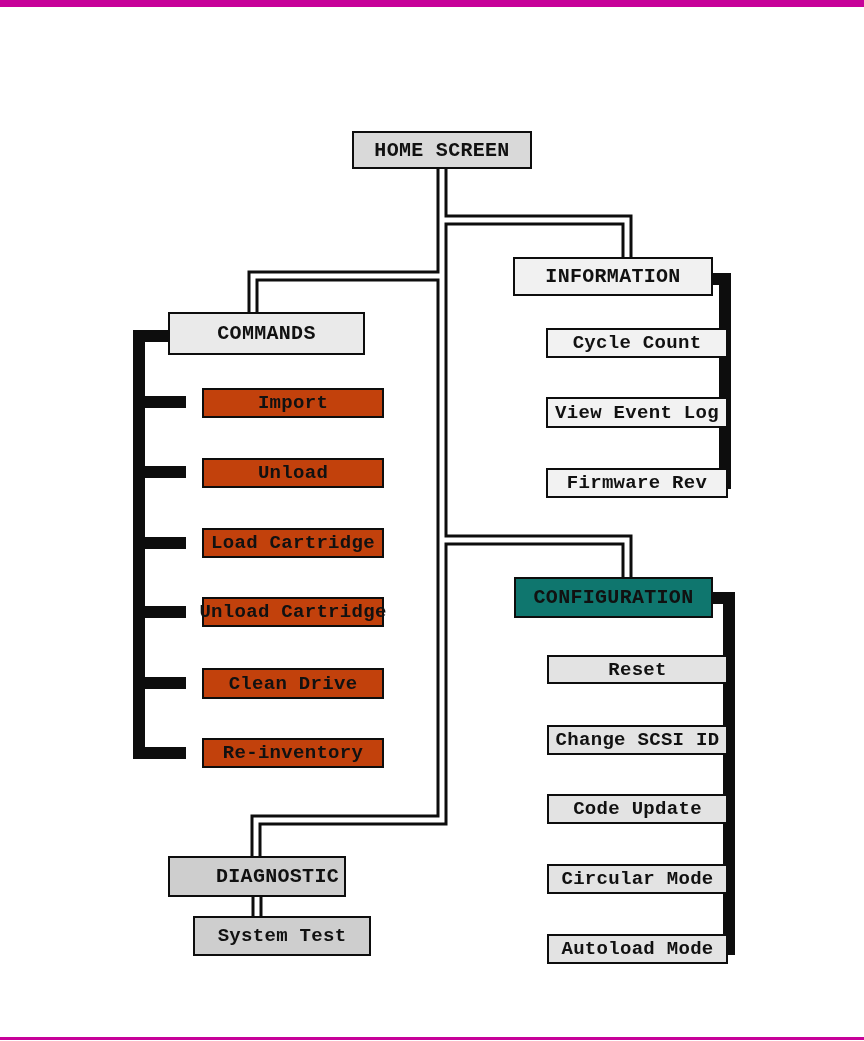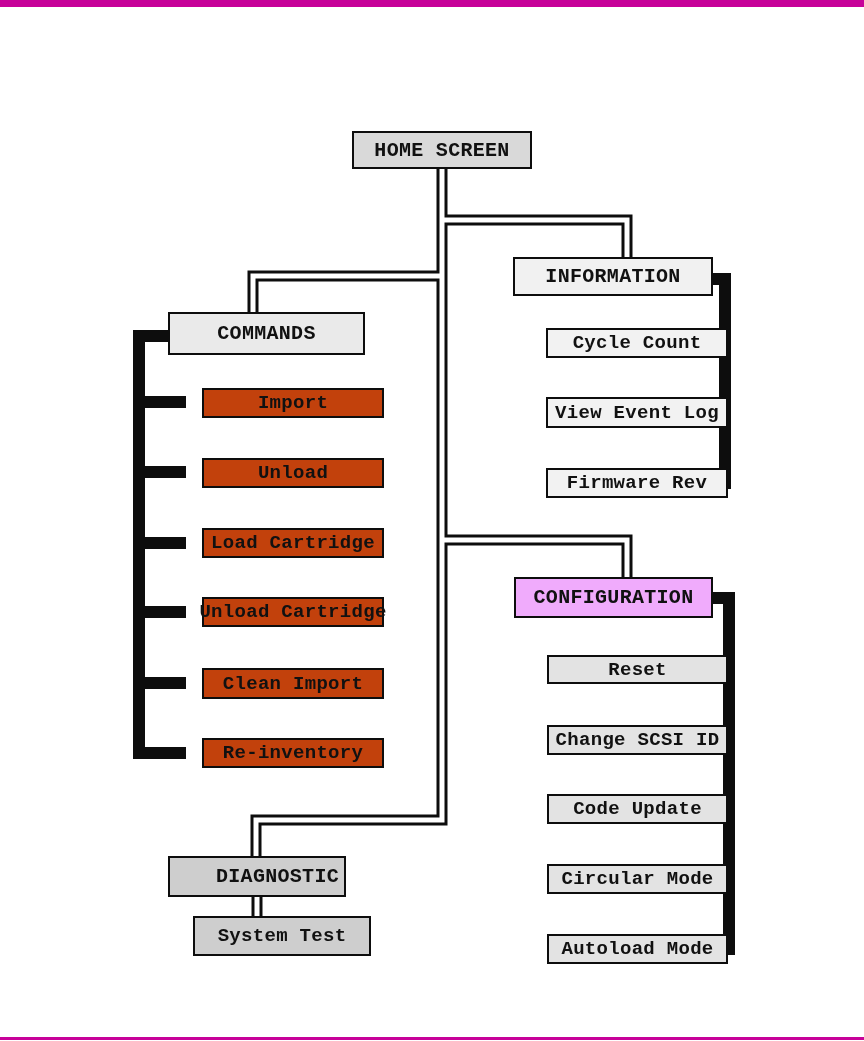--- a/index.html
+++ b/index.html
@@ -15,21 +15,21 @@
     display:flex;align-items:center;justify-content:center;
     color:#111111;font-weight:700;letter-spacing:0.3px;white-space:nowrap;font-family:Liberation Mono, monospace;
   }
   .parent{font-size:20px;}
   .child{font-size:19px;margin-left:25px;}
   .f-home{background:#d9d9d9;}
   .f-cmd{background:#eaeaea;}
   .f-cmdchild{background:#c2410c;}
   .f-info{background:#f1f1f1;}
   .f-infochild{background:#f2f2f2;}
-  .f-cfg{background:#f0abfc;}
+  .f-cfg{background:#0f766e;}
   .f-cfgchild{background:#e3e3e3;}
   .f-diag{background:#cecece;}
 </style>
 </head>
 <body>
 
 <div class="topbar"></div>
 <div class="bottomrule"></div>
 
 <svg class="connectors" width="864" height="1041" viewBox="0 0 864 1041">
@@ -61,21 +61,21 @@
   </g>
 </svg>
 
 <div class="node parent f-home" style="left:352px;top:131px;width:180px;height:38px;">HOME SCREEN</div>
 
 <div class="node parent f-cmd" style="left:168px;top:312px;width:197px;height:43px;">COMMANDS</div>
 <div class="node child f-cmdchild" style="left:177px;top:388px;width:182px;height:30px;">Import</div>
 <div class="node child f-cmdchild" style="left:177px;top:458px;width:182px;height:30px;">Unload</div>
 <div class="node child f-cmdchild" style="left:177px;top:528px;width:182px;height:30px;">Load Cartridge</div>
 <div class="node child f-cmdchild" style="left:177px;top:597px;width:182px;height:30px;">Unload Cartridge</div>
-<div class="node child f-cmdchild" style="left:177px;top:668px;width:182px;height:31px;">Clean Import</div>
+<div class="node child f-cmdchild" style="left:177px;top:668px;width:182px;height:31px;">Clean Drive</div>
 <div class="node child f-cmdchild" style="left:177px;top:738px;width:182px;height:30px;">Re-inventory</div>
 
 <div class="node parent f-info" style="left:513px;top:257px;width:200px;height:39px;">INFORMATION</div>
 <div class="node child f-infochild" style="left:521px;top:328px;width:182px;height:30px;">Cycle Count</div>
 <div class="node child f-infochild" style="left:521px;top:397px;width:182px;height:31px;">View Event Log</div>
 <div class="node child f-infochild" style="left:521px;top:468px;width:182px;height:30px;">Firmware Rev</div>
 
 <div class="node parent f-cfg" style="left:514px;top:577px;width:199px;height:41px;">CONFIGURATION</div>
 <div class="node child f-cfgchild" style="left:522px;top:655px;width:181px;height:29px;text-align:center;">Reset</div>
 <div class="node child f-cfgchild" style="left:522px;top:725px;width:181px;height:30px;">Change SCSI ID</div>

